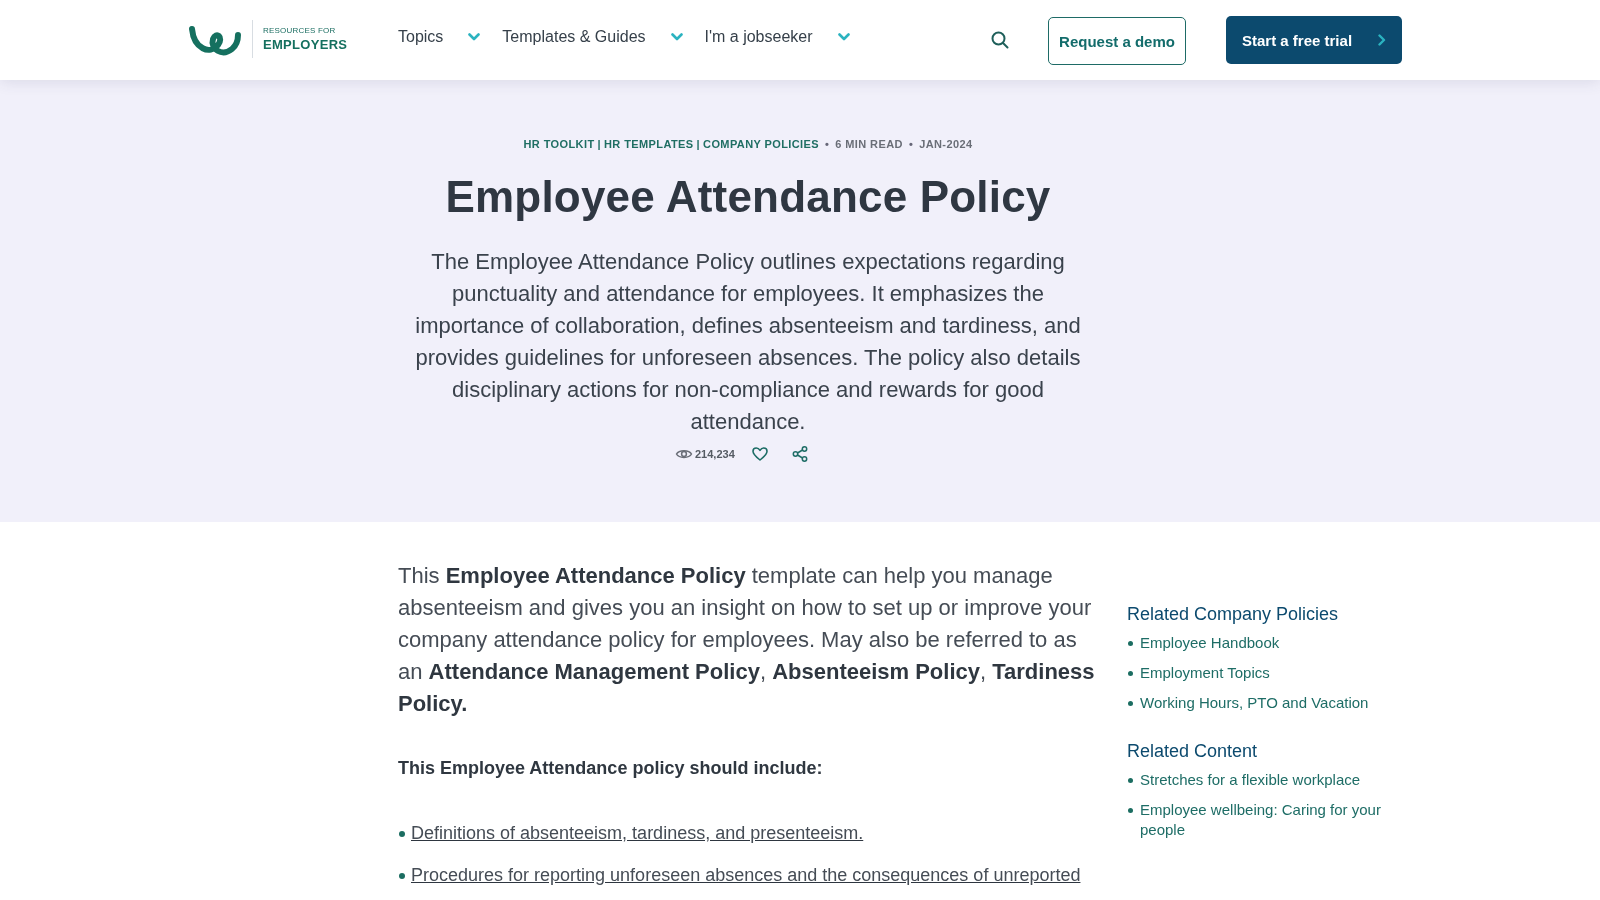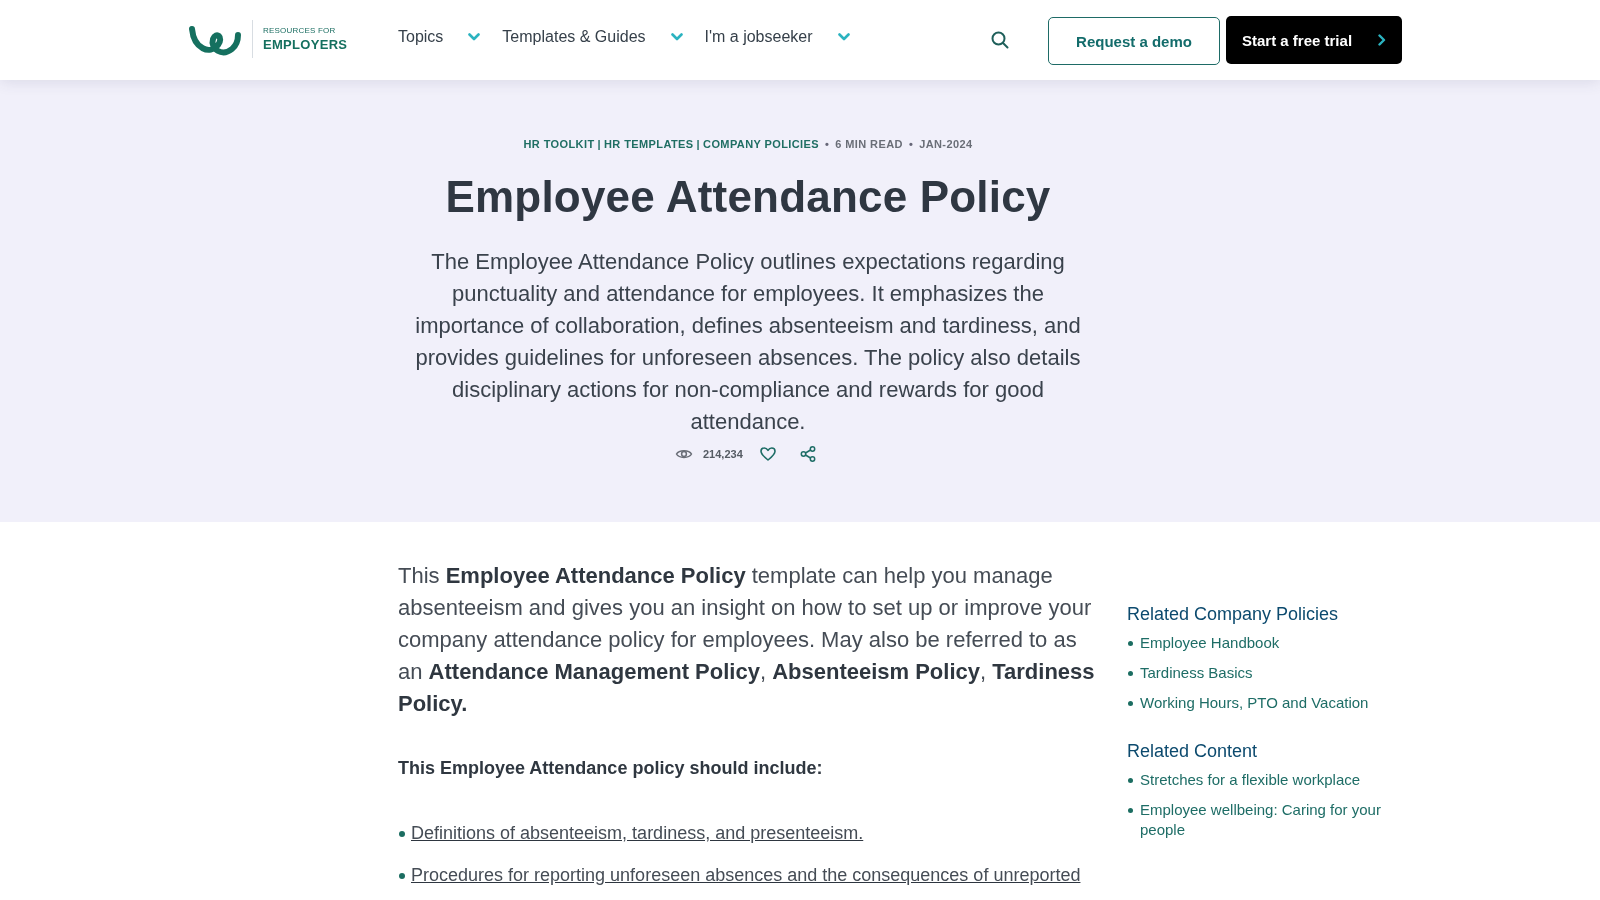--- a/index.html
+++ b/index.html
@@ -14,42 +14,42 @@
   .logo-divider { width: 1px; height: 38px; background: #d8dde2; margin: 0 10px 0 8px; }
   .logo-text { display: flex; flex-direction: column; line-height: 1; }
   .logo-small { font-size: 8px; color: #1c6e62; letter-spacing: 0.2px; margin-bottom: 3px; }
   .logo-big { font-size: 13px; font-weight: bold; color: #15705f; letter-spacing: 0.3px; }
 
   .nav { position: absolute; left: 398px; top: 28px; display: flex; gap: 22px; }
   .nav-item { display: flex; align-items: center; gap: 25px; font-size: 16px; color: #36404a; cursor: pointer; }
   .chev { width: 12px; height: 8px; }
 
   .search-btn { position: absolute; left: 990px; top: 30px; width: 20px; height: 20px; cursor: pointer; }
-  .demo-btn { position: absolute; left: 1048px; top: 17px; width: 172px; height: 48px; border: 1px solid #1e6b66;
+  .demo-btn { position: absolute; left: 1048px; top: 17px; width: 138px; height: 48px; border: 1px solid #1e6b66;
               border-radius: 5px; background: #fff; color: #136c6b; font-size: 15px; font-weight: bold;
               display: flex; align-items: center; justify-content: center; cursor: pointer; }
   .trial-btn { position: absolute; left: 1226px; top: 16px; width: 176px; height: 48px; border-radius: 5px;
-               background: #000000; color: #fff; font-size: 15px; font-weight: bold;
+               background: #0c4a6e; color: #fff; font-size: 15px; font-weight: bold;
                display: flex; align-items: center; padding-left: 16px; gap: 26px; cursor: pointer; }
   .trial-chev { width: 8px; height: 12px; }
 
   
   .hero { position: absolute; top: 80px; left: 0; width: 1600px; height: 442px; background: #f1f0fa; }
   .meta { position: absolute; top: 58px; left: 0; width: 1496px; text-align: center; font-size: 11px; font-weight: bold;
           letter-spacing: 0.4px; }
   .meta .crumb { color: #1f6e63; cursor: pointer; }
   .meta .sep { color: #1f6e63; margin: 0 3px; }
   .meta .dot { color: #667; margin: 0 6px; }
   .meta .gray { color: #6a6e77; }
   .title { position: absolute; top: 92px; left: 0; width: 1496px; text-align: center; font-size: 44px; font-weight: bold;
            color: #2f3742; letter-spacing: 0.2px; }
   .intro { position: absolute; top: 166px; left: 398px; width: 700px; text-align: center; font-size: 22px;
            line-height: 32px; color: #3a424c; }
   .stats { position: absolute; top: 365px; left: 675px; display: flex; align-items: center; }
-  .views { display: flex; align-items: center; gap: 10px; font-size: 11px; font-weight: bold; color: #555b63; }
+  .views { display: flex; align-items: center; gap: 2px; font-size: 11px; font-weight: bold; color: #555b63; }
   .icon-sm { width: 18px; height: 18px; }
   .like { margin-left: 16px; cursor: pointer; }
   .share { margin-left: 22px; cursor: pointer; }
 
   
   .content { position: absolute; top: 560px; left: 398px; width: 700px; }
   .p1 { font-size: 22px; line-height: 32px; color: #454c55; }
   .p1 b { color: #2f3740; }
   .include { margin-top: 32px; font-size: 18px; font-weight: bold; color: #2f3740; line-height: 32px; }
   .bullets { list-style: none; margin-top: 33px; text-decoration: underline; }
@@ -161,21 +161,21 @@
     <li>Definitions of absenteeism, tardiness, and presenteeism.</li>
     <li>Procedures for reporting unforeseen absences and the consequences of unreported absences.</li>
   </ul>
 </main>
 
 <aside class="sidebar">
 
   <h3 class="side-h">Related Company Policies</h3>
   <ul class="side-list">
     <li>Employee Handbook</li>
-    <li>Tardiness Basics</li>
+    <li>Employment Topics</li>
     <li>Working Hours, PTO and Vacation</li>
   </ul>
 
   <h3 class="side-h side-h2">Related Content</h3>
   <ul class="side-list">
     <li>Stretches for a flexible workplace</li>
     <li>Employee wellbeing: Caring for your people</li>
   </ul>
 </aside>
 

